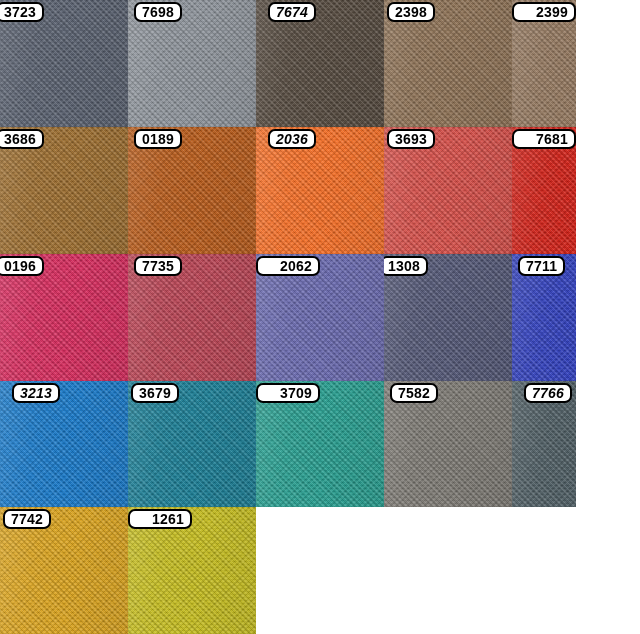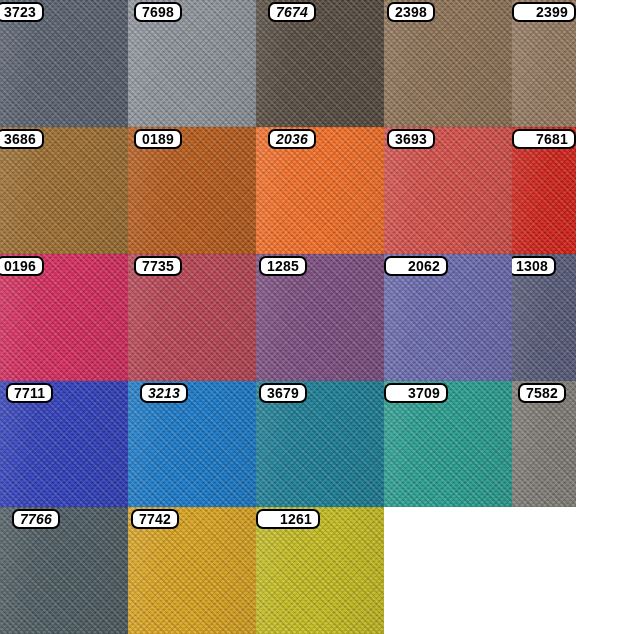--- a/index.html
+++ b/index.html
@@ -170,26 +170,20 @@
       <div class="swatch-shade"></div>
       <div class="swatch-badge badge-col-0">0196</div>
     </div>
     <div class="swatch-cell">
       <div class="swatch-fill" style="background-color: rgb(184, 69, 85);"></div>
       <div class="swatch-weave"></div>
       <div class="swatch-shade"></div>
       <div class="swatch-badge badge-col-1">7735</div>
     </div>
     <div class="swatch-cell">
-      <div class="swatch-fill" style="background-color: rgb(124, 79, 128);"></div>
-      <div class="swatch-weave"></div>
-      <div class="swatch-shade"></div>
-      <div class="swatch-badge badge-col-3">1285</div>
-    </div>
-    <div class="swatch-cell">
       <div class="swatch-fill" style="background-color: rgb(106, 106, 174);"></div>
       <div class="swatch-weave"></div>
       <div class="swatch-shade"></div>
       <div class="swatch-badge badge-col-4">2062</div>
     </div>
     <div class="swatch-cell">
       <div class="swatch-fill" style="background-color: rgb(84, 88, 118);"></div>
       <div class="swatch-weave"></div>
       <div class="swatch-shade"></div>
       <div class="swatch-badge badge-col-0">1308</div>

